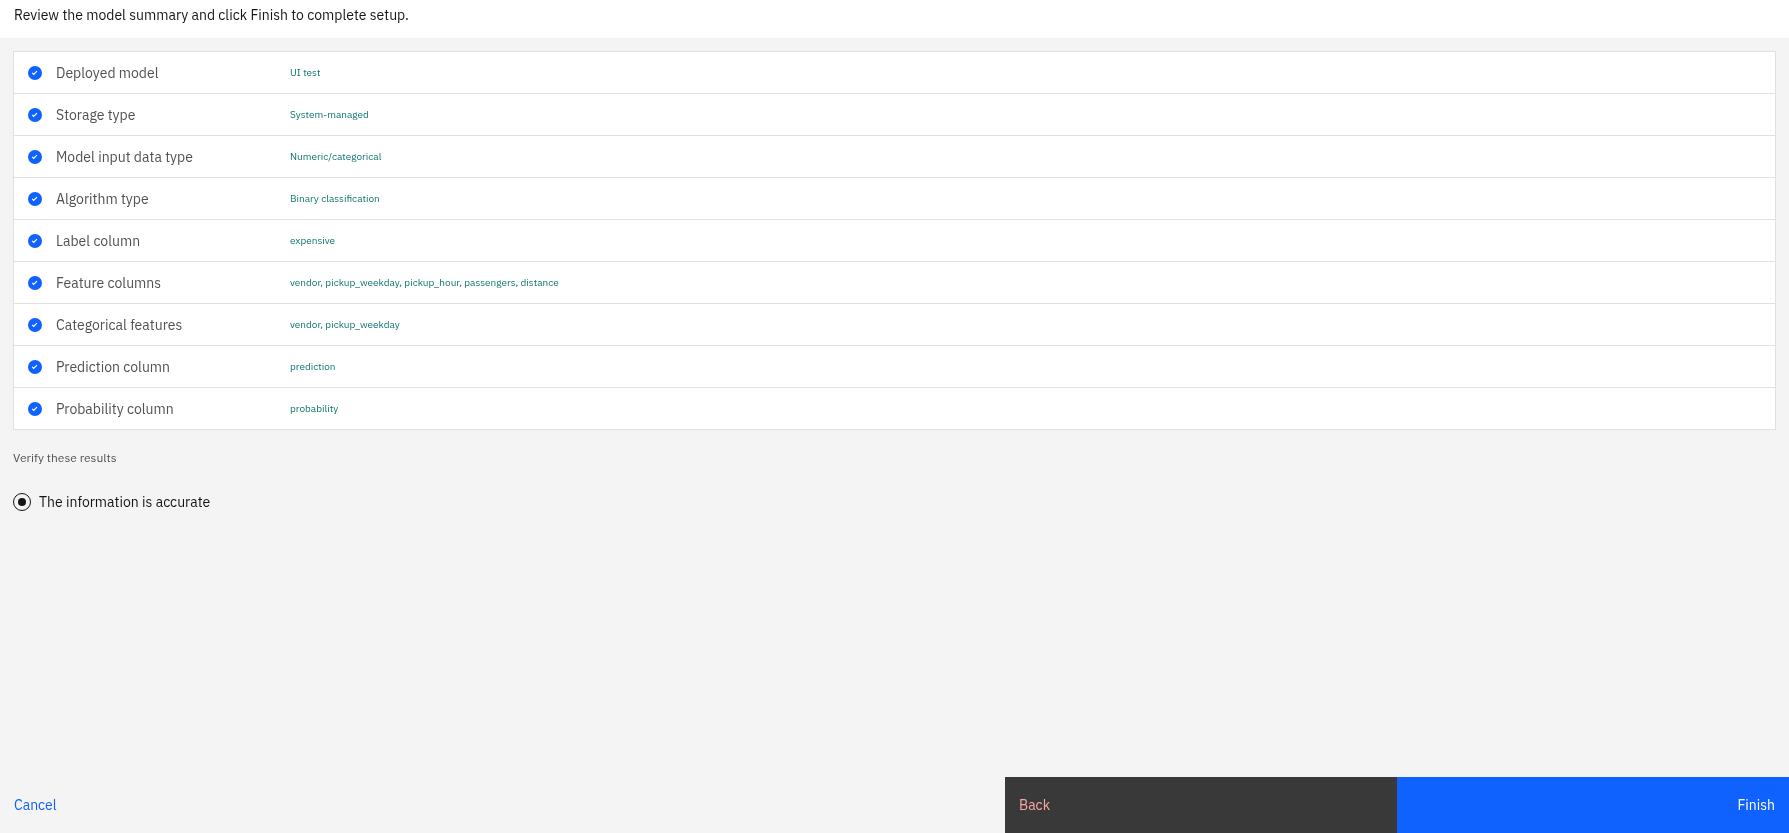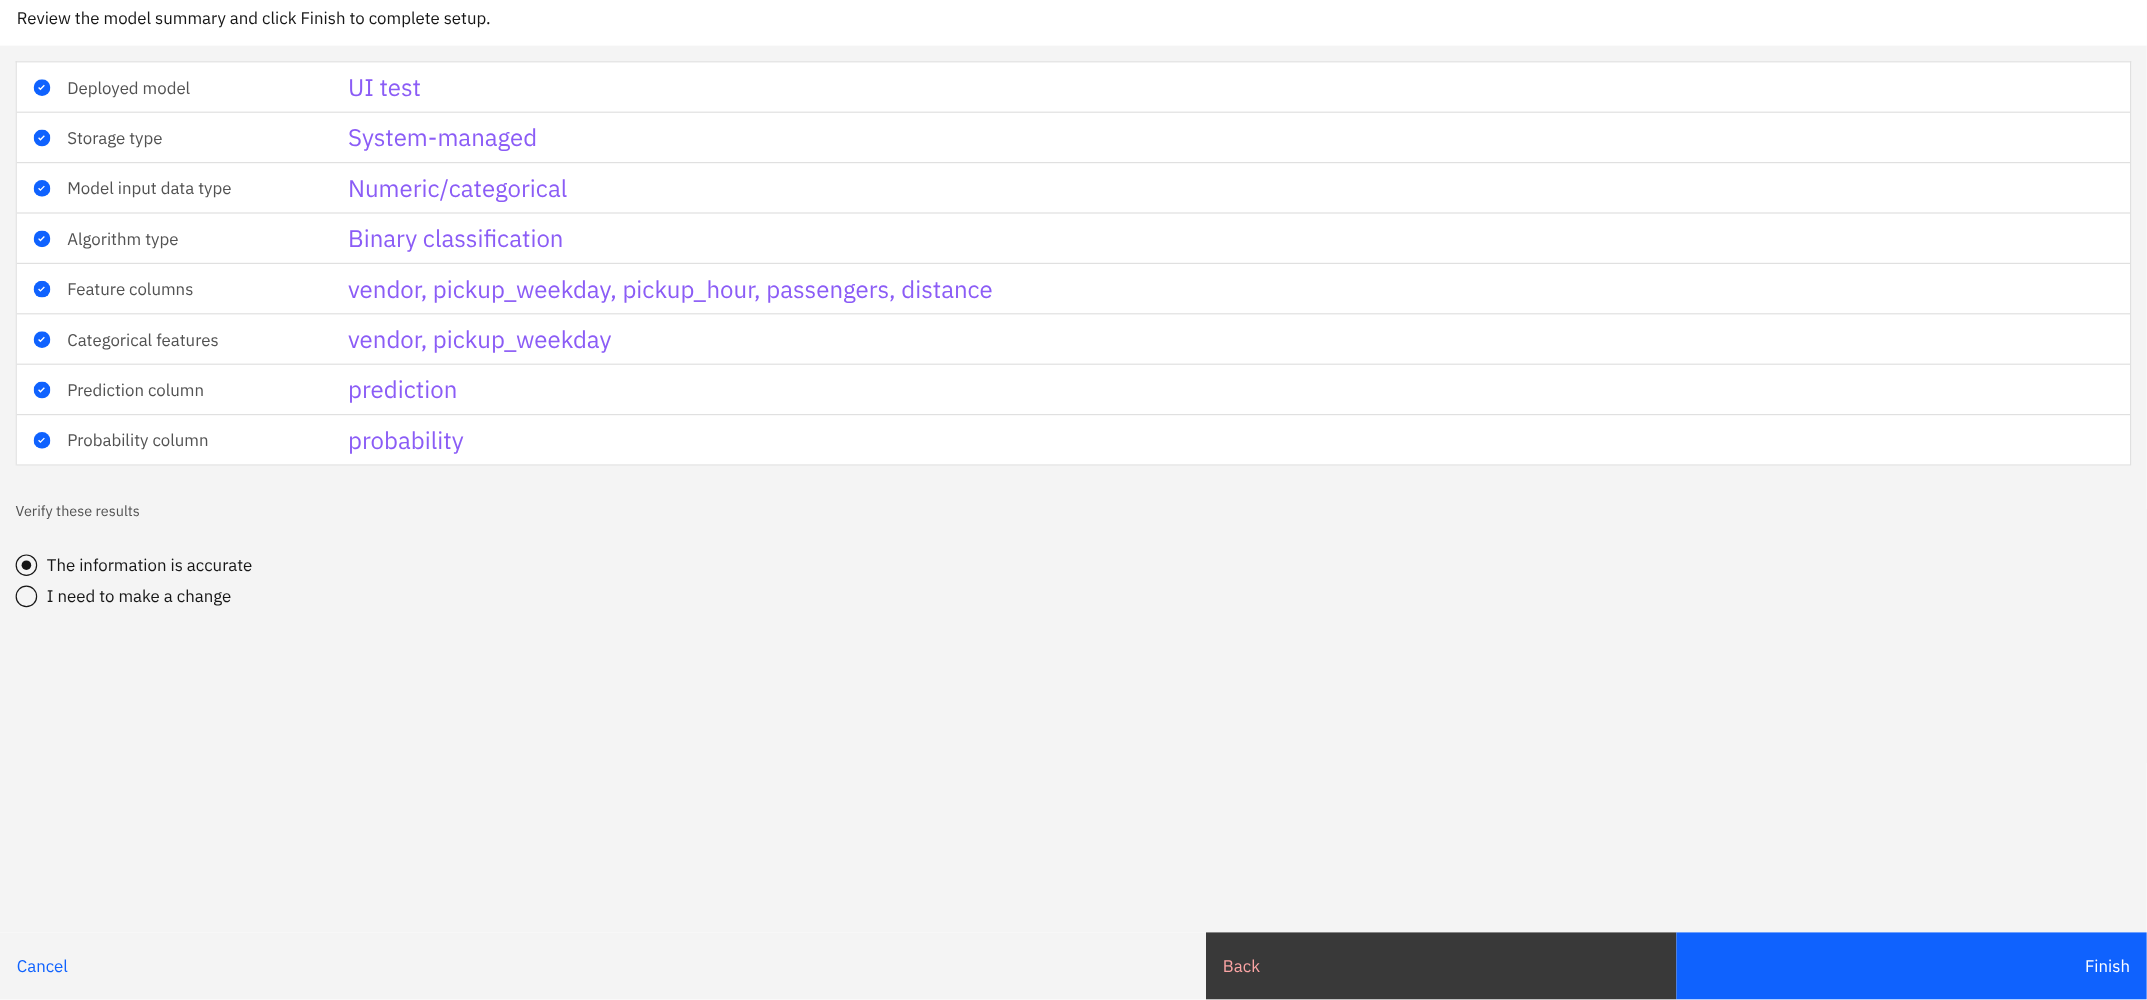--- a/index.html
+++ b/index.html
@@ -18,21 +18,21 @@
       font-size: 14px;
       color: #161616;
       background: #ffffff;
     }
     .main {
       background: #f4f4f4;
       flex: 1;
       overflow: auto;
     }
     .summary-list {
-      margin: 13px 13px 11px 13px;
+      margin: 13px 13px 0 13px;
       background: #ffffff;
       border: 1px solid #e0e0e0;
       border-bottom: none;
     }
     .summary-row {
       display: flex;
       align-items: center;
       min-height: 42px;
       border-bottom: 1px solid #e0e0e0;
       padding: 0 14px;
@@ -45,22 +45,22 @@
       color: #0f62fe;
     }
     .summary-row .check-icon svg { display: block; }
     .summary-label {
       width: 234px;
       flex: 0 0 234px;
       color: #525252;
       font-size: 14px;
     }
     .summary-value {
-      color: #8b5cf6;
-      font-size: 20px;
+      color: #0f766e;
+      font-size: 10px;
     }
     .verify-section {
       padding: 20px 13px 0 13px;
     }
     .verify-heading {
       font-size: 12px;
       color: #525252;
       margin-bottom: 20px;
     }
     .radio-row {
@@ -179,20 +179,30 @@
         <span class="summary-label">Algorithm type</span>
         <span class="summary-value">Binary classification</span>
       </div>
       <div class="summary-row">
         <span class="check-icon">
           <svg viewBox="0 0 16 16" width="14" height="14" fill="currentColor">
             <circle cx="8" cy="8" r="8"></circle>
             <path fill="#fff" d="M6.5 10.5 4.3 8.3l.9-.9 1.3 1.3 3.3-3.3.9.9z"></path>
           </svg>
         </span>
+        <span class="summary-label">Label column</span>
+        <span class="summary-value">expensive</span>
+      </div>
+      <div class="summary-row">
+        <span class="check-icon">
+          <svg viewBox="0 0 16 16" width="14" height="14" fill="currentColor">
+            <circle cx="8" cy="8" r="8"></circle>
+            <path fill="#fff" d="M6.5 10.5 4.3 8.3l.9-.9 1.3 1.3 3.3-3.3.9.9z"></path>
+          </svg>
+        </span>
         <span class="summary-label">Feature columns</span>
         <span class="summary-value">vendor, pickup_weekday, pickup_hour, passengers, distance</span>
       </div>
       <div class="summary-row">
         <span class="check-icon">
           <svg viewBox="0 0 16 16" width="14" height="14" fill="currentColor">
             <circle cx="8" cy="8" r="8"></circle>
             <path fill="#fff" d="M6.5 10.5 4.3 8.3l.9-.9 1.3 1.3 3.3-3.3.9.9z"></path>
           </svg>
         </span>
@@ -222,24 +232,20 @@
     </div>
 
   <div class="verify-section">
     <div class="verify-heading">Verify these results</div>
 
     <label class="radio-row">
       <span class="radio-circle checked"></span>
       <span class="radio-label">The information is accurate</span>
     </label>
 
-    <label class="radio-row">
-      <span class="radio-circle"></span>
-      <span class="radio-label">I need to make a change</span>
-    </label>
   </div>
 </div>
 
 <div class="footer">
   <button class="cancel-btn">Cancel</button>
   <button class="back-btn">Back</button>
   <button class="finish-btn">Finish</button>
 </div>
 
 </body></html>

